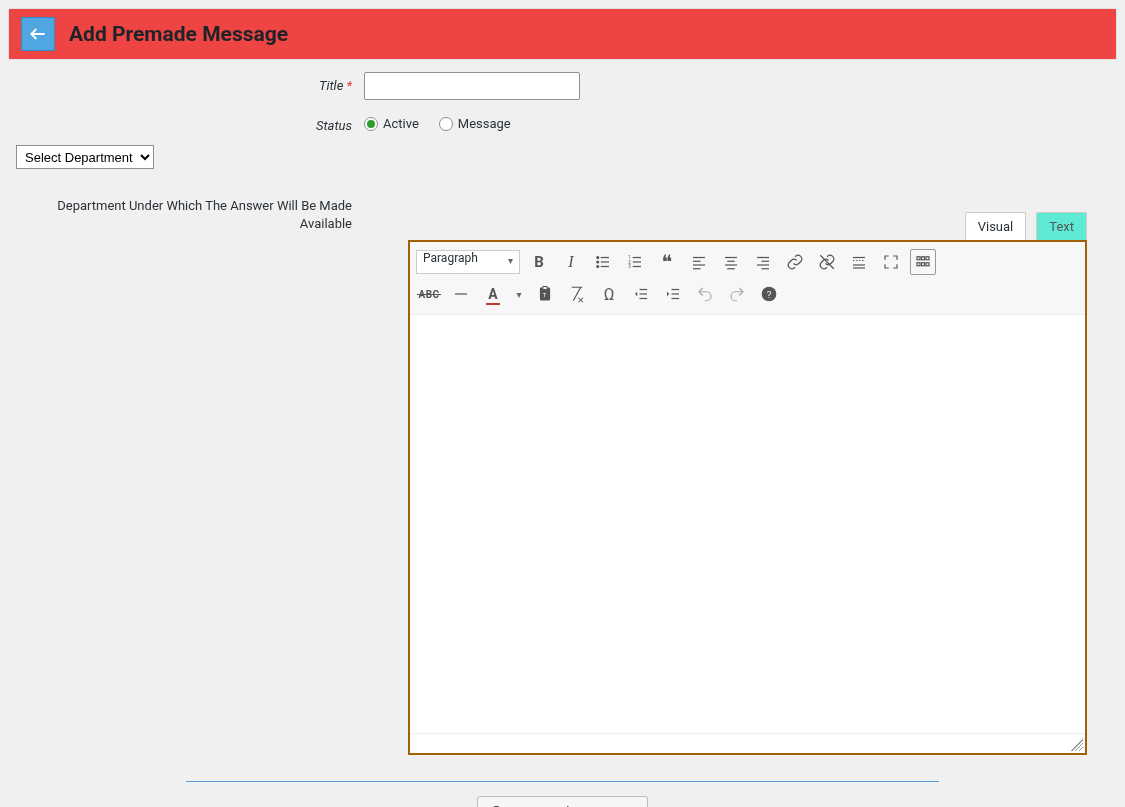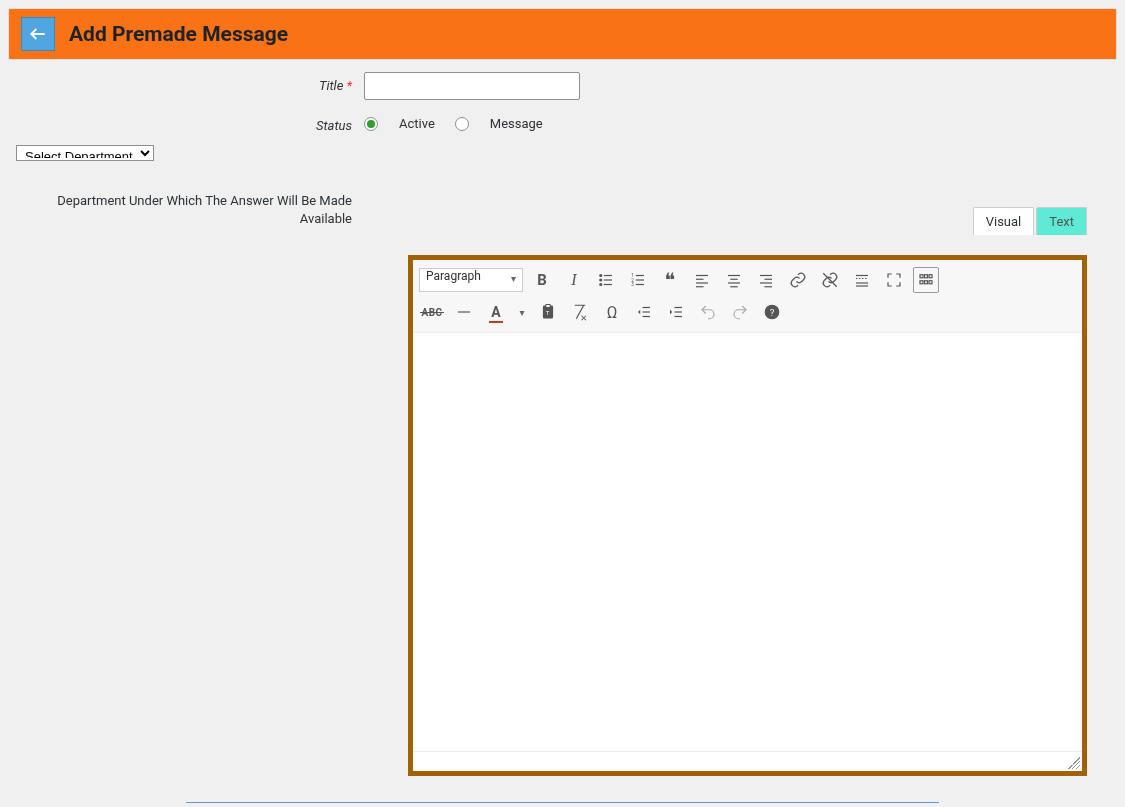--- a/index.html
+++ b/index.html
@@ -6,21 +6,21 @@
   body {
     margin: 0;
     padding: 8px;
     background: #f0f0f1;
     font-family: -apple-system, BlinkMacSystemFont, "Segoe UI", Roboto, "Helvetica Neue", Arial, sans-serif;
     font-size: 13px;
     color: #2c3338;
     width: 1125px;
   }
   .page-card {
-    background: #f97316;
+    background: #ef4444;
     border: 1px solid #e0e0e1;
     border-radius: 2px;
     padding: 8px 12px;
     display: flex;
     align-items: center;
     gap: 14px;
     margin-bottom: 12px;
   }
   .back-btn {
     width: 34px;
@@ -54,69 +54,68 @@
   .title-input {
     width: 216px;
     height: 28px;
     border: 1px solid #8c8f94;
     border-radius: 2px;
     background: #fff;
     padding: 2px 6px;
     font-size: 13px;
   }
   .status-group { display: flex; align-items: center; gap: 20px; padding-top: 4px; }
-  .radio-item { display: flex; align-items: center; gap: 21px; cursor: pointer; text-align: right; }
+  .radio-item { display: flex; align-items: center; gap: 5px; cursor: pointer; text-align: right; }
   .radio {
     width: 14px; height: 14px; border: 1px solid #8c8f94; border-radius: 50%;
     display: inline-flex; align-items: center; justify-content: center; background:#fff;
   }
   .radio.checked::after {
     content: ""; width: 8px; height: 8px; border-radius: 50%; background: #2e9e2e;
   }
   .dept-select {
-    height: 16px;
+    height: 24px;
     border: 1px solid #8c8f94;
     background: #fff;
     font-size: 13px;
     padding: 2px 4px;
     cursor: pointer;
   }
   .dept-help {
     width: 348px; text-align: right; padding-right: 12px;
     color: #2c3338; font-size: 13px; line-height: 1.35; margin-top: 16px;
   }
   .editor-area {
     margin-left: 392px;
     margin-right: 22px;
     position: relative;
   }
   .editor-tabs {
     display: flex;
     justify-content: flex-end;
-    gap: 2px;
+    gap: 10px;
     margin-bottom: 0;
   }
   .editor-tab {
     padding: 6px 12px;
     font-size: 13px;
     color: #555;
     background: #5eead4;
     border: 1px solid #ccc;
     border-bottom: none;
     border-radius: 2px 2px 0 0;
     cursor: pointer;
   }
   .editor-tab.active {
     background: #fff;
     color: #2c3338;
   }
   .editor-shell {
-    border: 5px solid #a16207;
+    border: 2px solid #a16207;
     background: #a21caf;
-    margin-top: 20px;
   }
   .toolbar {
     background: #f7f7f7;
     border-bottom: 1px solid #eee;
     padding: 4px 6px;
   }
   .tb-row { display: flex; align-items: center; gap: 6px; padding: 3px 0; flex-wrap: wrap; }
   .fmt-select {
     height: 24px; width: 104px;
     border: 1px solid #ccc; background: #fff;

